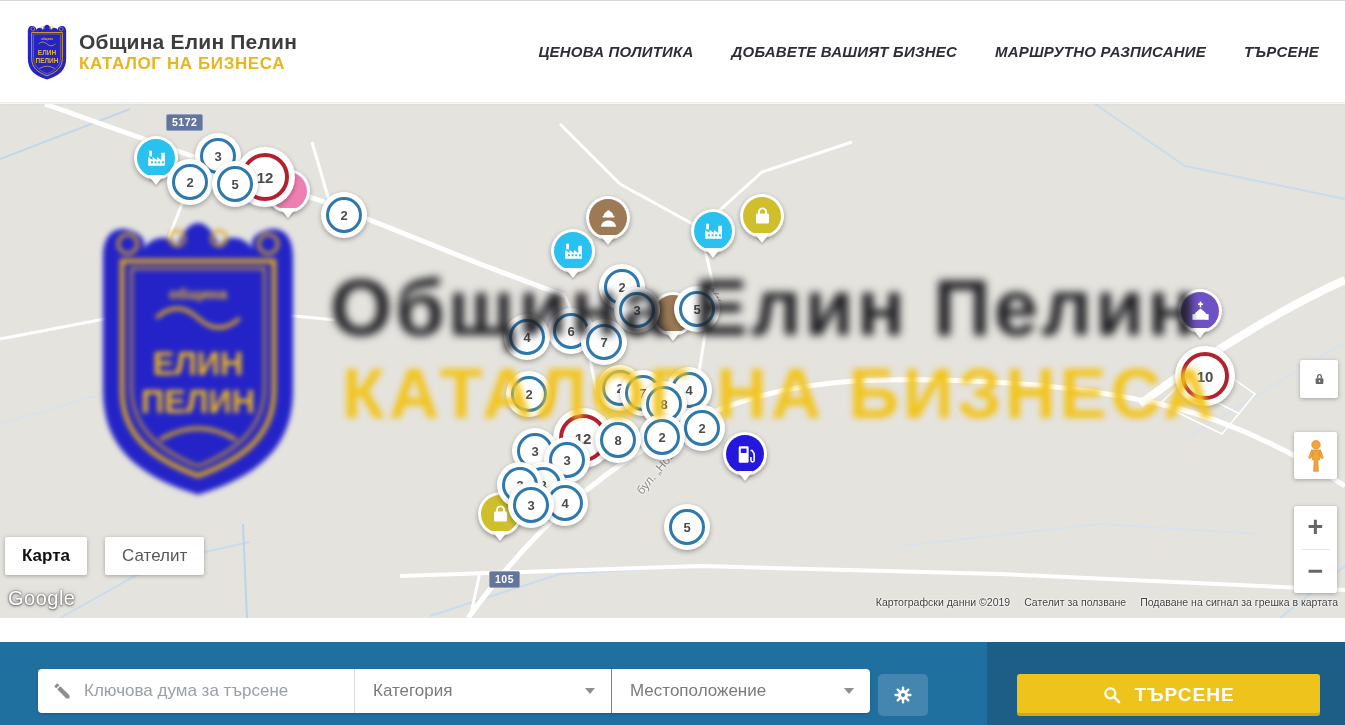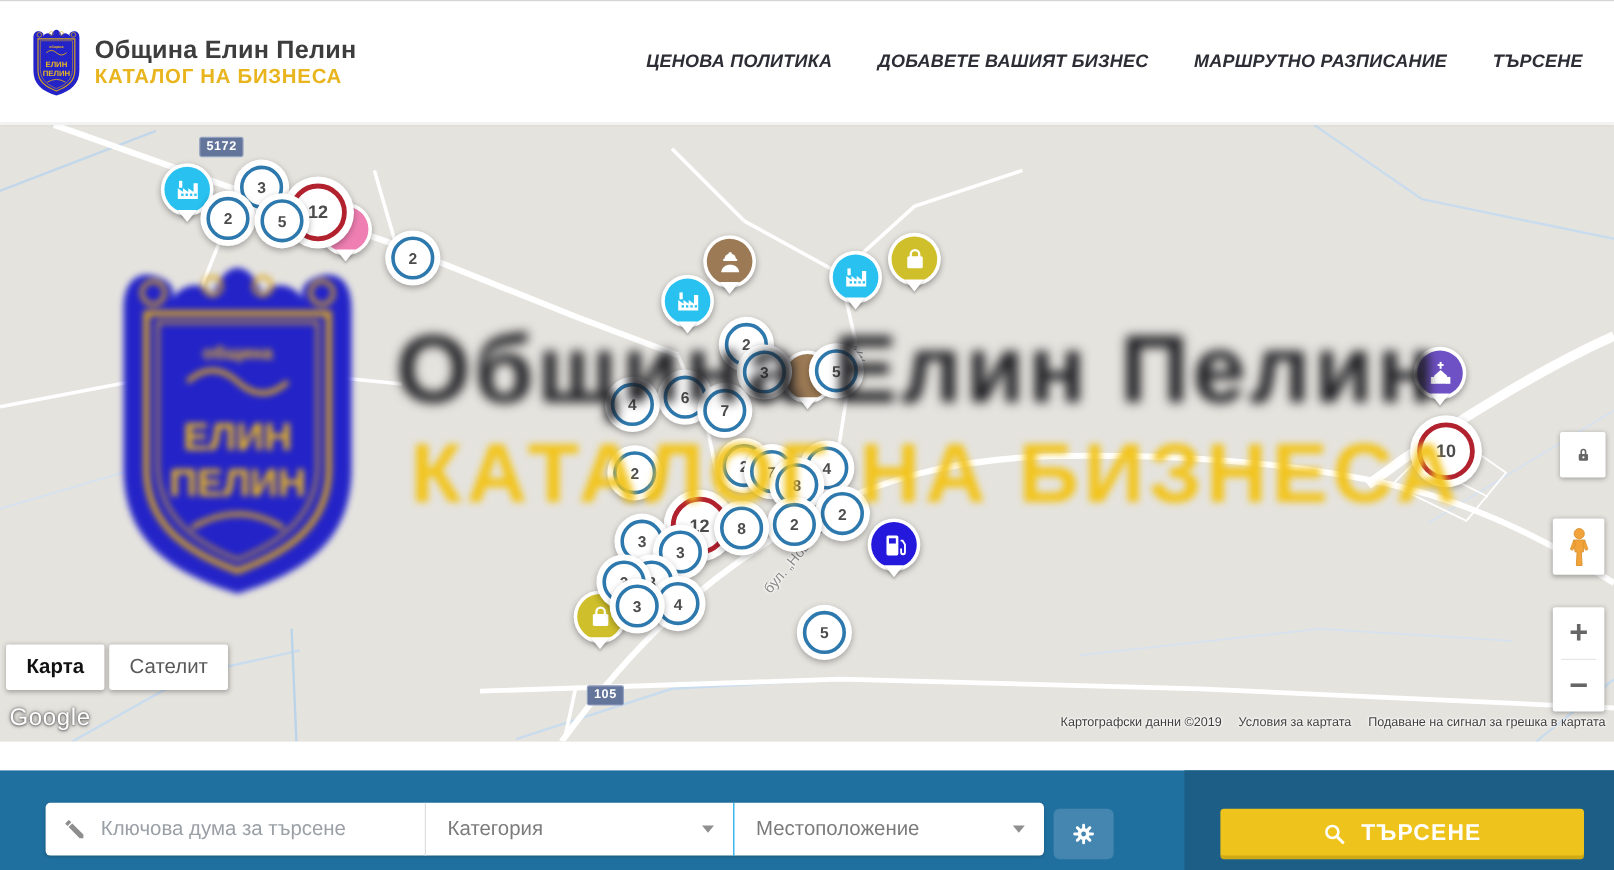--- a/index.html
+++ b/index.html
@@ -70,21 +70,21 @@
   .wm-emblem{position:absolute;left:84px;top:110px;width:228px;height:288px;filter:blur(2.6px);}
   .wm-line1{
     position:absolute;left:330px;top:158px;white-space:nowrap;
     font-size:80px;font-weight:bold;color:#1f1f23;letter-spacing:3px;filter:blur(4.5px);
   }
   .wm-line2{
     position:absolute;left:342px;top:250px;white-space:nowrap;
     font-size:70px;font-weight:bold;color:#f2c41d;letter-spacing:4px;filter:blur(3.2px);
   }
   
-  .maptype{position:absolute;left:5px;top:433px;z-index:10;display:flex;gap:4px;}
+  .maptype{position:absolute;left:5px;top:433px;z-index:10;display:flex;gap:18px;}
   .maptype .mt-btn{
     height:38px;background:#fff;box-shadow:0 1px 4px rgba(0,0,0,.3);
     display:flex;align-items:center;justify-content:center;padding:0 17px;
     font-size:17px;cursor:pointer;border-radius:2px;
   }
   .mt-map{font-weight:bold;color:#111;}
   .mt-sat{color:#585858;}
   .google-logo{
     position:absolute;left:8px;top:483px;z-index:10;font-size:20px;color:#fff;
     letter-spacing:.5px;font-weight:normal;
@@ -409,21 +409,21 @@
     <div class="wm-line2">КАТАЛОГ НА БИЗНЕСА</div>
   </div>
 
   <div class="maptype">
     <div class="mt-btn mt-map">Карта</div>
     <div class="mt-btn mt-sat">Сателит</div>
   </div>
   <div class="google-logo">Google</div>
   <div class="attribution">
     <span>Картографски данни ©2019</span>
-    <span class="attr-link">Условия за картата</span>
+    <span class="attr-link">Сателит за ползване</span>
     <span class="attr-link">Подаване на сигнал за грешка в картата</span>
   </div>
   <div class="ctl-box ctl-lock">
     <svg width="15" height="15" viewBox="0 0 24 24">
       <path fill="#666" d="M8 10V7a4 4 0 018 0v3h-2.2V7a1.8 1.8 0 00-3.6 0v3z"></path>
       <rect x="5.8" y="10" width="12.4" height="9" rx="1.5" fill="#666"></rect>
       <circle cx="12" cy="14.5" r="1.5" fill="#fff"></circle>
     </svg>
   </div>
   <div class="ctl-box ctl-pegman">

